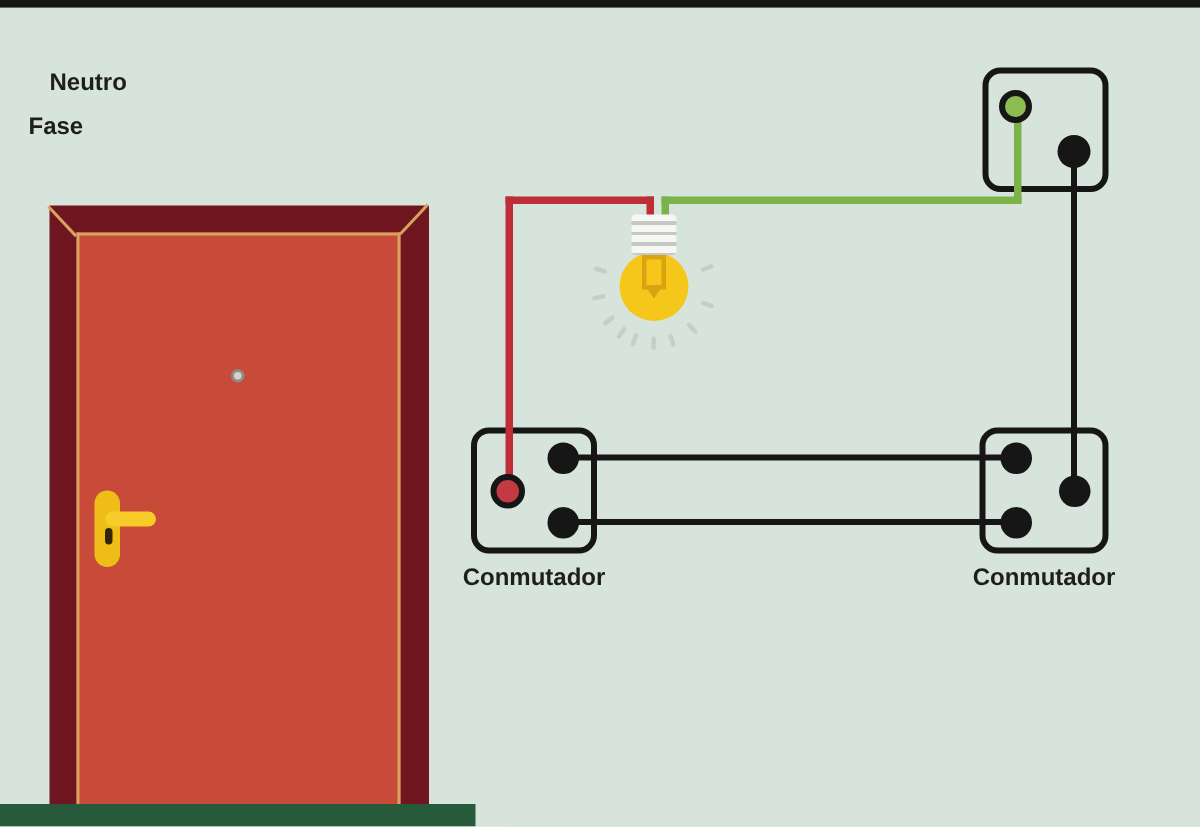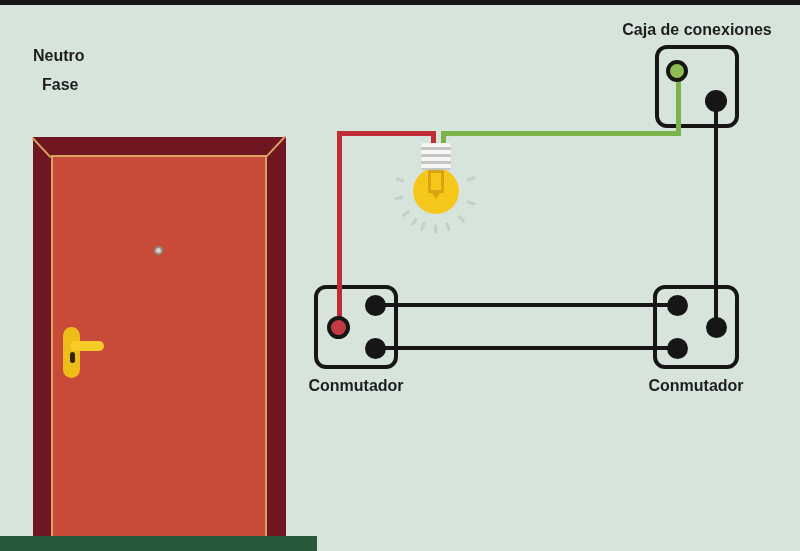--- a/index.html
+++ b/index.html
@@ -104,21 +104,21 @@
     left:153.5px;top:245.5px;width:5px;height:5px;border-radius:50%;
     background:#d8d2cb;border:2px solid #8f8c85;
   }
   .handle-plate{left:63px;top:327px;width:17px;height:51px;border-radius:9px;background:var(--handle-yellow);}
   .handle-lever{left:70px;top:341px;width:34px;height:10px;border-radius:5px;background:var(--lever-yellow);}
   .keyhole{left:70px;top:352px;width:5px;height:11px;border-radius:2.5px;background:#332606;}
   
   .floor{left:0;top:536px;width:317px;height:15px;background:var(--floor-green);}
   
   .lbl-neutro{left:33px;top:47px;}
-  .lbl-fase{left:42px;top:76px;}
+  .lbl-fase{left:19px;top:76px;}
   .lbl-caja{left:697px;top:21px;}
   .lbl-conm-left{left:356px;top:377px;}
   .lbl-conm-right{left:696px;top:377px;}
 </style>
 </head>
 <body>
 
 <div class="scene">
 
   <div class="abs door-frame"></div>
@@ -169,17 +169,16 @@
   <div class="dot dot-phase-t"></div>
   <div class="dot dot-black l-top"></div>
   <div class="dot dot-black l-bottom"></div>
   <div class="dot dot-ring dot-red-t"></div>
   <div class="dot dot-black r-top"></div>
   <div class="dot dot-black r-bottom"></div>
   <div class="dot dot-black r-right"></div>
 
   <div class="label lbl-neutro">Neutro</div>
   <div class="label lbl-fase">Fase</div>
-  <div class="label lbl-caja centered">Caja de conexiones</div>
   <div class="label lbl-conm-left centered">Conmutador</div>
   <div class="label lbl-conm-right centered">Conmutador</div>
 
 </div>
 
 </body></html>

